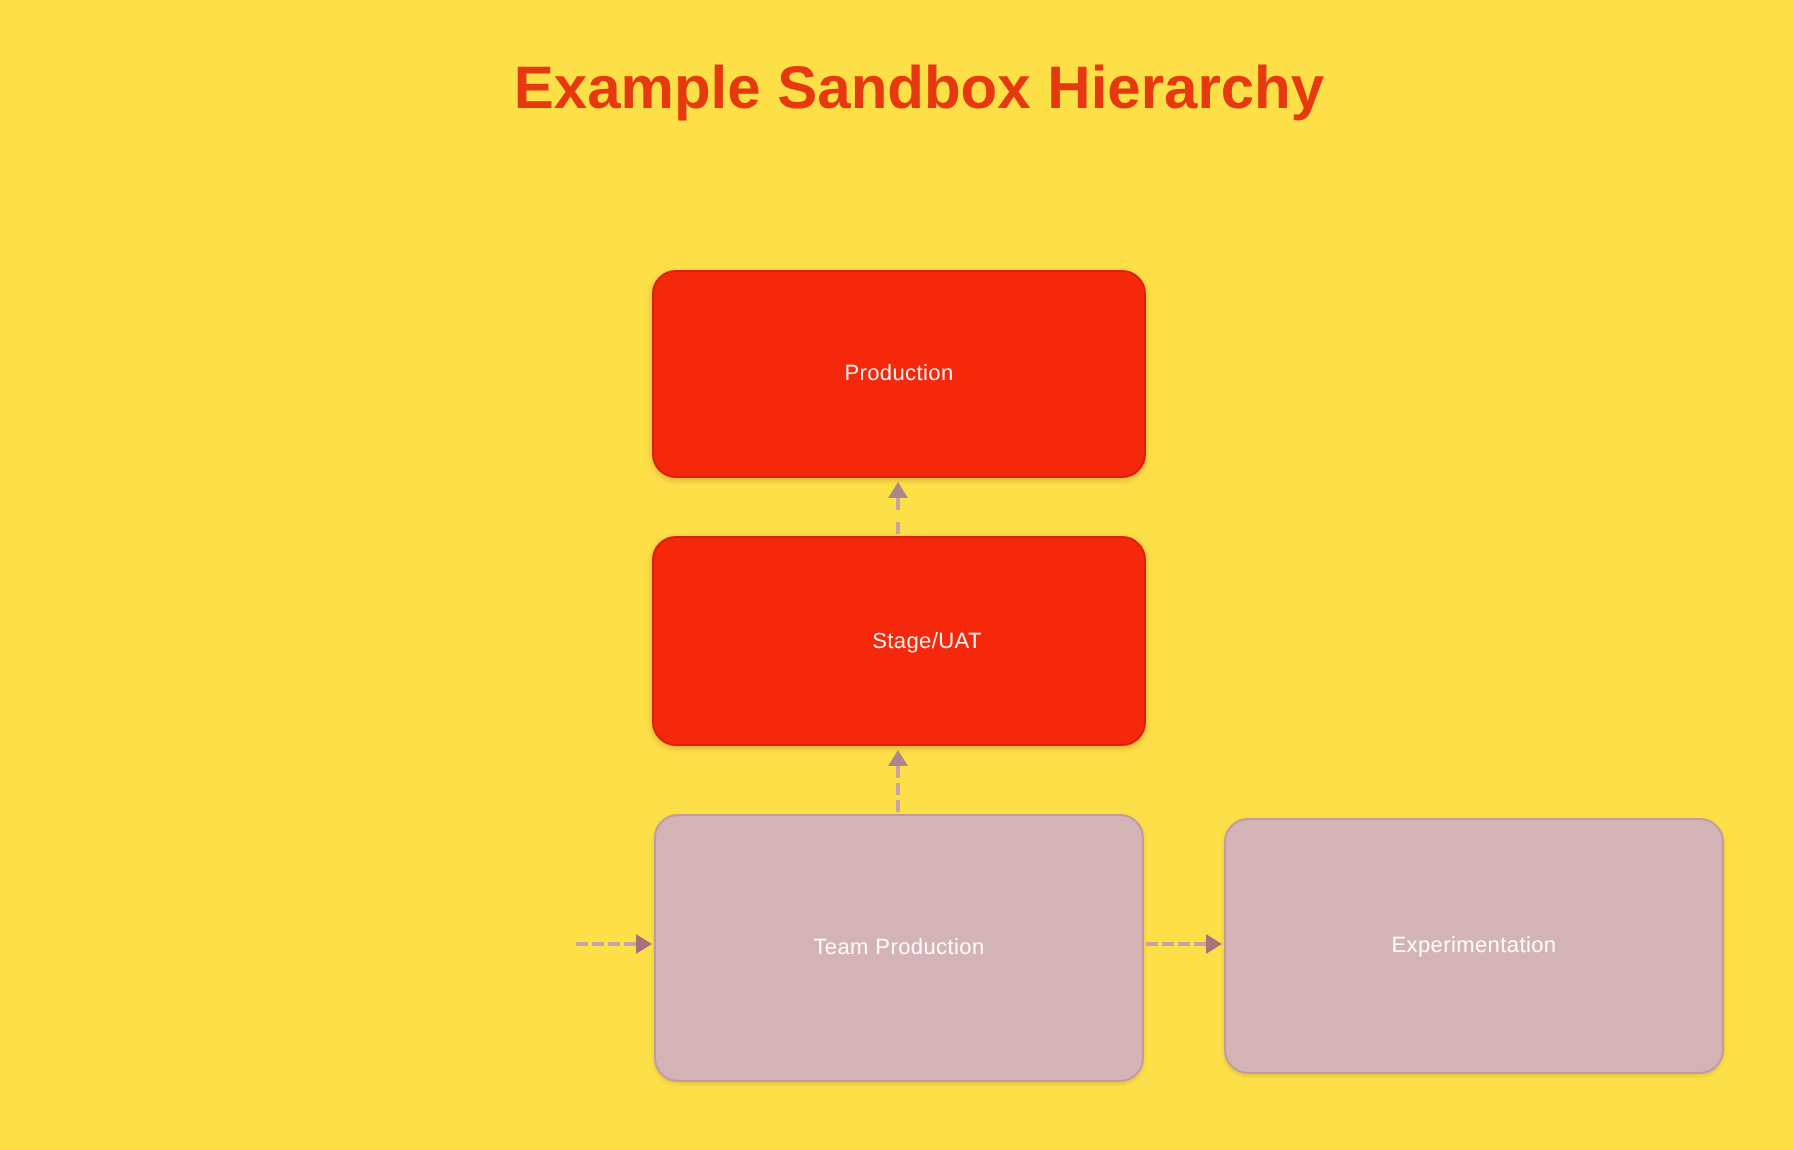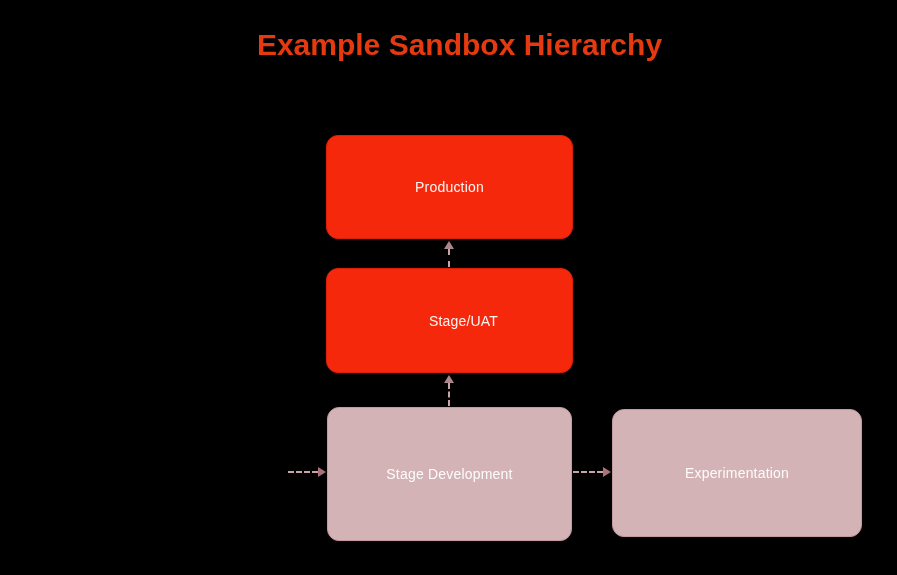--- a/index.html
+++ b/index.html
@@ -5,21 +5,21 @@
   * { margin: 0; padding: 0; box-sizing: border-box; }
   html, body { background: #ffffff; }
   body {
     font-family: "Liberation Sans", "DejaVu Sans", sans-serif;
     width: 897px; height: 575px;
     overflow: hidden;
   }
   .canvas {
     position: relative;
     width: 897px; height: 575px;
-    background: #000000;
+    background: #fde047;
   }
   .slide-title {
     position: absolute;
     top: 28px; left: 0;
     width: 100%;
     padding-left: 22px;
     text-align: center;
     font-size: 30px;
     font-weight: 800;
     letter-spacing: 0px;
@@ -28,21 +28,21 @@
   .node {
     position: absolute;
     display: flex;
     align-items: center;
     justify-content: center;
     border-radius: 12px;
     color: #ffffff;
     text-align: center;
   }
   .node .node-label {
-    font-size: 14px;
+    font-size: 11px;
     letter-spacing: 0.2px;
     color: rgba(255,255,255,0.95);
   }
   .node-red {
     background: #f5280c;
     border: 1px solid #db2009;
     box-shadow: 0 1px 3px rgba(120, 20, 5, 0.25);
   }
   .node-pink {
     background: #d4b3b6;
@@ -105,21 +105,21 @@
   <div class="node node-red" id="node-production">
     <span class="node-label">Production</span>
   </div>
 
   <div class="node node-red" id="node-stage-uat">
     <span class="node-label">Stage/UAT</span>
   </div>
 
 
   <div class="node node-pink" id="node-team-development">
-    <span class="node-label">Stage Development</span>
+    <span class="node-label">Team Production</span>
   </div>
 
   <div class="node node-pink" id="node-experimentation">
     <span class="node-label">Experimentation</span>
   </div>
 
   <div class="arrow-v" id="arrow-stage-to-production">
     <span class="arrow-head"></span>
     <span class="arrow-line"></span>
   </div>

